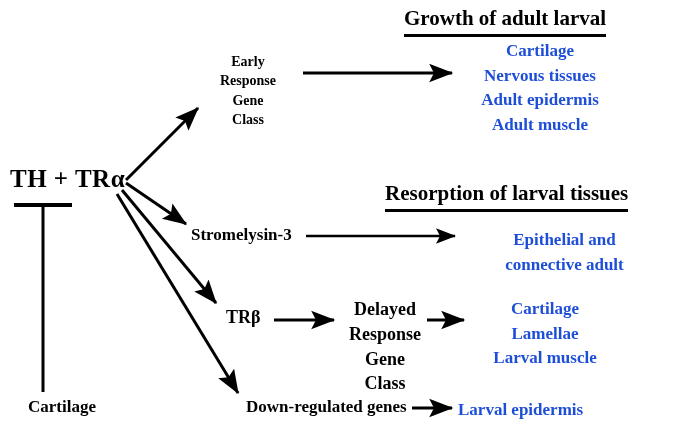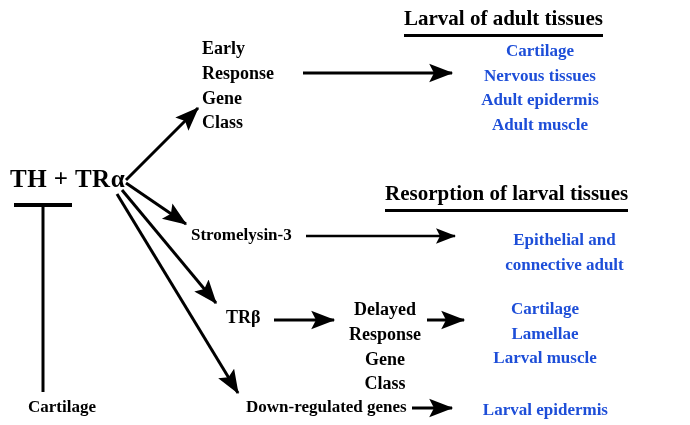--- a/index.html
+++ b/index.html
@@ -44,24 +44,24 @@
   }
   .node-deiodinase {
     left: 28px;
     top: 398px;
     font-size: 17px;
   }
 
   
   .node-early {
     left: 202px;
-    top: 36px;
-    font-size: 18px;
+    top: 52px;
+    font-size: 14px;
     line-height: 1.38;
-    text-align: left;
+    text-align: center;
     width: 92px;
   }
   .node-strom {
     left: 191px;
     top: 226px;
     font-size: 17px;
   }
   .node-trb {
     left: 226px;
     top: 308px;
@@ -124,21 +124,21 @@
   }
   .out-delayed {
     left: 470px;
     top: 297px;
     width: 150px;
   }
   .out-larvalepi {
     left: 458px;
     top: 398px;
     width: 150px;
-    text-align: right;
+    text-align: left;
   }
 </style>
 </head>
 <body>
 
 <div id="diagram">
 
   <svg id="arrow-layer" viewBox="0 0 690 425">
     <defs>
       <marker id="ah" markerWidth="9" markerHeight="9" refX="7.6" refY="3.2" orient="auto" markerUnits="strokeWidth">
@@ -185,21 +185,21 @@
 
   <div class="lbl node-delayed center">
     <div>Delayed</div>
     <div>Response</div>
     <div>Gene</div>
     <div>Class</div>
   </div>
 
   <div class="lbl node-downreg">Down-regulated genes</div>
 
-  <div class="heading heading-growth">Larval of adult tissues</div>
+  <div class="heading heading-growth">Growth of adult larval</div>
 
   <div class="heading heading-resorption">Resorption of larval tissues</div>
 
   <div class="outcome out-growth">
     <div>Cartilage</div>
     <div>Nervous tissues</div>
     <div>Adult epidermis</div>
     <div>Adult muscle</div>
   </div>
 

